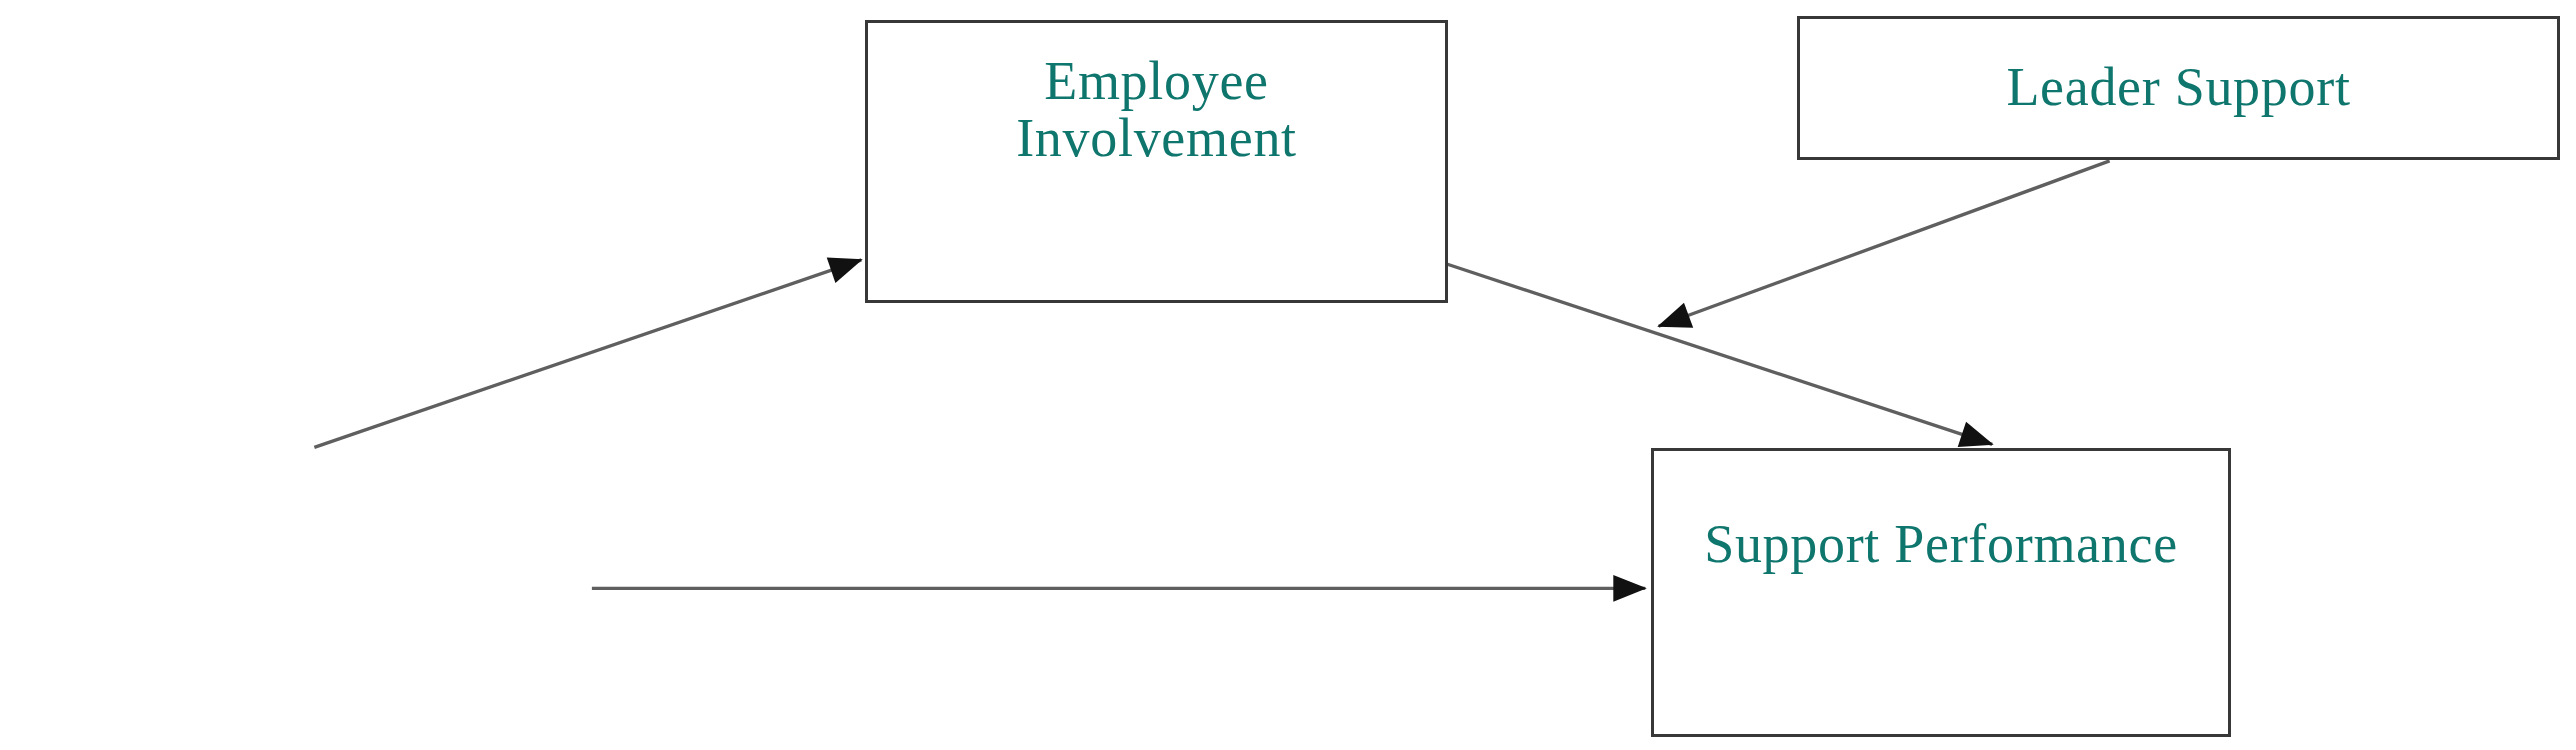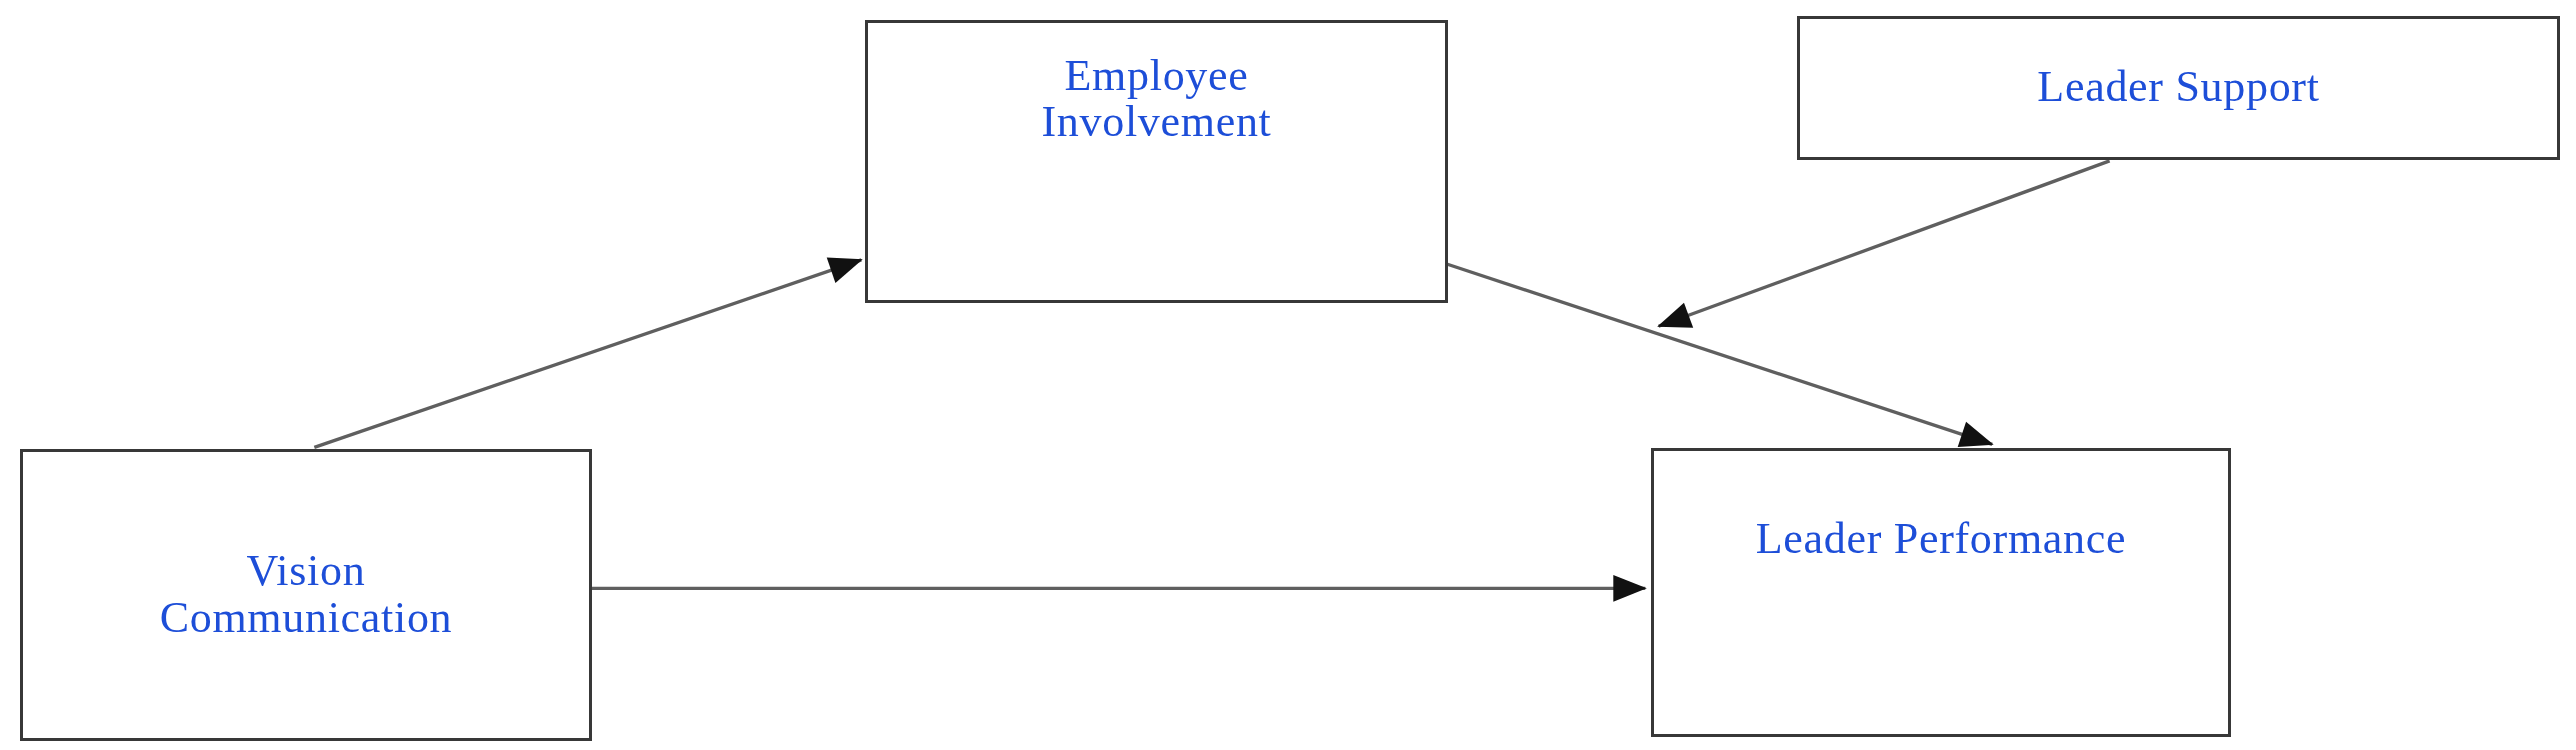--- a/index.html
+++ b/index.html
@@ -31,22 +31,22 @@
     box-sizing: border-box;
     background: #ffffff;
     border: 3.7px solid #383838;
     display: flex;
     flex-direction: column;
     align-items: center;
     justify-content: center;
     text-align: center;
   }
   .node .label {
-    color: #1d4ed8;
-    font-size: 44px;
+    color: #0f766e;
+    font-size: 54px;
     line-height: 1.06;
     white-space: pre-line;
     letter-spacing: 0.7px;
     font-family: Liberation Serif, serif;
   }
   .node.align-top {
     justify-content: flex-start;
   }
   #node-employee  { left: 865px; top: 20px;  width: 583px;  height: 283px; padding-top: 29.5px; }
   #node-leader    { left: 1797px; top: 15.5px;  width: 763px; height: 144px; text-align: center; }
@@ -76,23 +76,19 @@
 
   <div class="node align-top" id="node-employee">
     <span class="label">Employee
 Involvement</span>
   </div>
 
   <div class="node" id="node-leader">
     <span class="label">Leader Support</span>
   </div>
 
-  <div class="node" id="node-vision">
-    <span class="label">Vision
-Communication</span>
-  </div>
 
   <div class="node align-top" id="node-quality">
-    <span class="label">Leader Performance</span>
+    <span class="label">Support Performance</span>
   </div>
 
 </div>
 
 
 </body></html>

